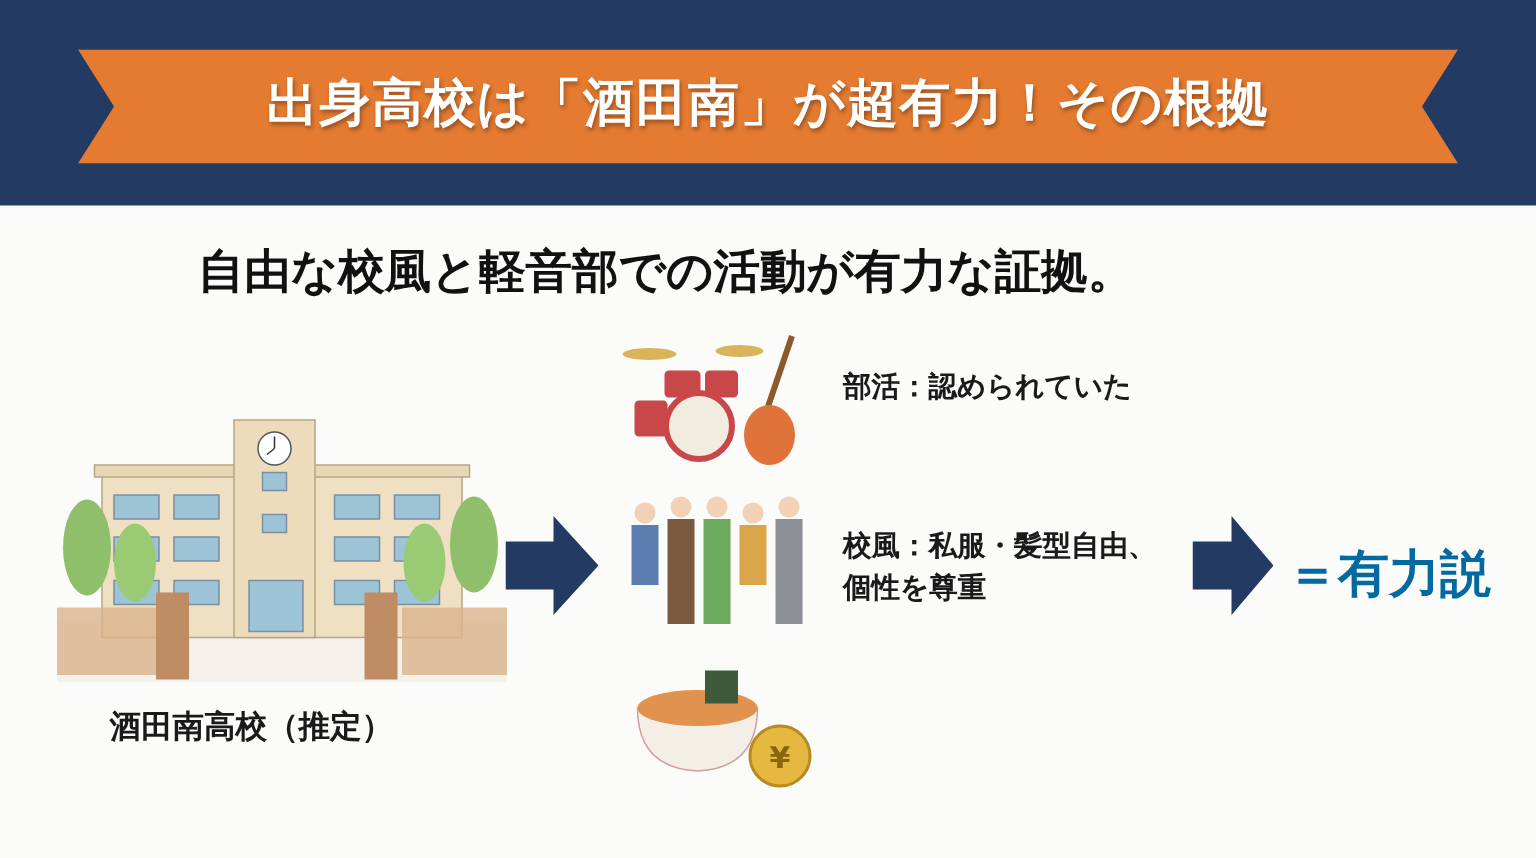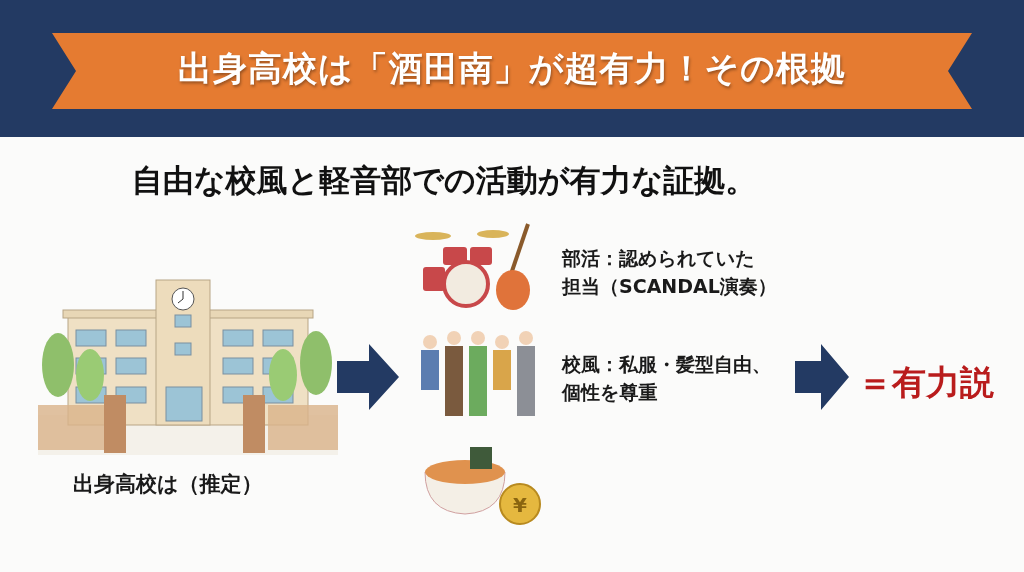--- a/index.html
+++ b/index.html
@@ -6,21 +6,21 @@
   body{width:1024px;height:572px;overflow:hidden;background:#fbfbfa;font-family:"DejaVu Sans","Liberation Sans",sans-serif;position:relative;}
   .header{position:absolute;left:0;top:0;width:1024px;height:137px;background:#233a63;}
   .ribbon{position:absolute;left:52px;top:33px;width:920px;height:76px;}
   .ribbon svg{position:absolute;left:0;top:0;}
   .ribbon-text{position:absolute;left:0;top:0;width:100%;height:72px;display:flex;align-items:center;justify-content:center;color:#fff;font-size:34px;font-weight:bold;letter-spacing:1px;text-shadow:1px 2px 3px rgba(0,0,0,0.35);}
   .subtitle{position:absolute;left:0;top:160px;width:888px;text-align:center;font-size:31px;font-weight:bold;color:#111;}
   .illus{position:absolute;}
   .label{position:absolute;font-weight:bold;color:#1a1a1a;}
   .item-text{font-size:19px;line-height:28px;}
   .arrow{position:absolute;}
-  .conclusion{position:absolute;left:858px;top:360px;font-size:34px;font-weight:bold;color:#b91c1c;text-align:center;}
+  .conclusion{position:absolute;left:858px;top:360px;font-size:34px;font-weight:bold;color:#0369a1;text-align:center;}
 </style>
 </head>
 <body>
 
 <div class="header">
   <div class="ribbon">
     <svg width="920" height="76" viewBox="0 0 920 76">
       <polygon points="0,0 920,0 896,38 920,76 0,76 24,38" fill="#e57b31"></polygon>
     </svg>
     <div class="ribbon-text">出身高校は「酒田南」が超有力！その根拠</div>
@@ -58,21 +58,21 @@
     <rect x="0" y="130" width="70" height="45" fill="#d9b38a" opacity="0.8"></rect>
     <rect x="230" y="130" width="70" height="45" fill="#d9b38a" opacity="0.8"></rect>
     <rect x="66" y="120" width="22" height="58" fill="#c08c63"></rect>
     <rect x="205" y="120" width="22" height="58" fill="#c08c63"></rect>
     <ellipse cx="20" cy="90" rx="16" ry="32" fill="#8fbf6b"></ellipse>
     <ellipse cx="52" cy="100" rx="14" ry="26" fill="#9acb74"></ellipse>
     <ellipse cx="245" cy="100" rx="14" ry="26" fill="#9acb74"></ellipse>
     <ellipse cx="278" cy="88" rx="16" ry="32" fill="#8fbf6b"></ellipse>
   </svg>
 </div>
-<div class="label" style="left:73px;top:470px;font-size:21px;">出身高校は（推定）</div>
+<div class="label" style="left:73px;top:470px;font-size:21px;">酒田南高校（推定）</div>
 
 <div class="arrow" style="left:337px;top:344px;">
   <svg width="62" height="66" viewBox="0 0 62 66">
       <polygon points="0,17 32,17 32,0 62,33 32,66 32,49 0,49" fill="#233a63"></polygon>
     </svg>
 </div>
 
 <div class="illus" style="left:408px;top:222px;width:140px;height:90px;">
   <svg width="140" height="90" viewBox="0 0 140 90">
     <ellipse cx="25" cy="14" rx="18" ry="4" fill="#d9b45a"></ellipse>
@@ -80,21 +80,20 @@
     <rect x="35" y="25" width="24" height="18" rx="3" fill="#c8484a"></rect>
     <rect x="62" y="25" width="22" height="18" rx="3" fill="#c8484a"></rect>
     <circle cx="58" cy="62" r="22" fill="#f2ebe0" stroke="#c8484a" stroke-width="4"></circle>
     <rect x="15" y="45" width="22" height="24" rx="3" fill="#c8484a"></rect>
     <line x1="120" y1="2" x2="102" y2="55" stroke="#8a5a2b" stroke-width="4"></line>
     <ellipse cx="105" cy="68" rx="17" ry="20" fill="#e0733a"></ellipse>
   </svg>
 </div>
 <div class="label item-text" style="left:562px;top:244px;">
   <div>部活：認められていた</div>
-  <div>担当（SCANDAL演奏）</div>
 </div>
 
 <div class="illus" style="left:412px;top:328px;width:130px;height:98px;">
   <svg width="130" height="98" viewBox="0 0 130 98">
     <g>
       <circle cx="18" cy="14" r="7" fill="#f1d2b6"></circle>
         <rect x="9" y="22" width="18" height="40" fill="#5b7db0"></rect>
       <circle cx="42" cy="10" r="7" fill="#f1d2b6"></circle>
         <rect x="33" y="18" width="18" height="70" fill="#7a5a3e"></rect>
       <circle cx="66" cy="10" r="7" fill="#f1d2b6"></circle>

